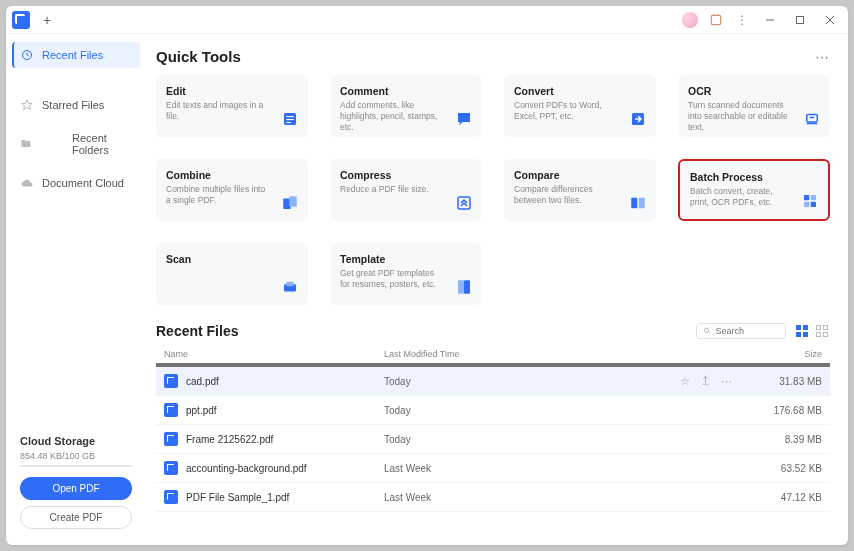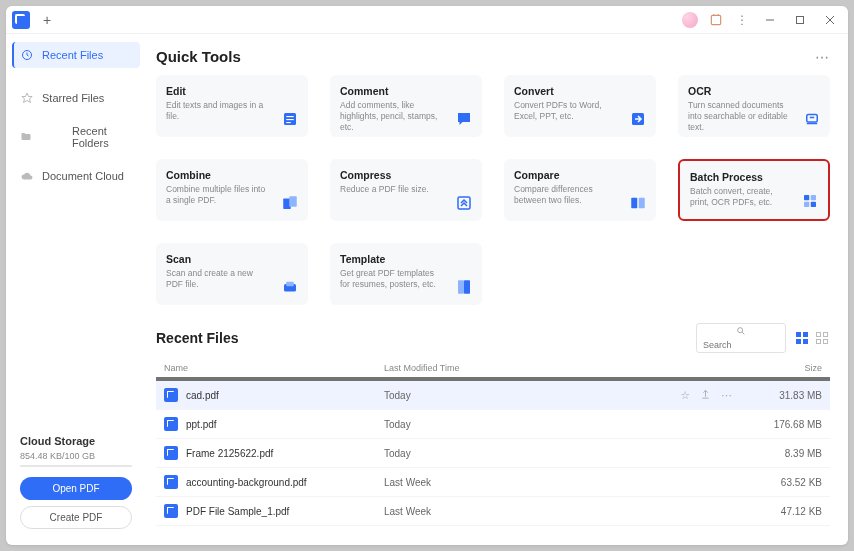--- a/index.html
+++ b/index.html
@@ -33,21 +33,21 @@
 .more-dots { margin-left: auto; color: #888; cursor: pointer; font-size: 14px; letter-spacing: 1px; }
 .tools-grid { display: grid; grid-template-columns: repeat(4, 1fr); gap: 22px; margin-bottom: 18px; }
 .tool-card { background: #f7f8fa; border-radius: 6px; padding: 10px 10px 10px 10px; height: 62px; position: relative; cursor: pointer; }
 .tool-card.highlight { border: 2px solid #c92020; }
 .tool-title { font-size: 10.5px; font-weight: 700; color: #222; margin-bottom: 3px; }
 .tool-desc { font-size: 8.5px; color: #888; line-height: 1.3; padding-right: 26px; }
 .tool-icon { position: absolute; right: 8px; bottom: 8px; width: 20px; height: 20px; display: flex; align-items: center; justify-content: center; color: #2f6df6; }
 .recent-head { display: flex; align-items: center; margin-bottom: 6px; }
 .recent-title { font-size: 14px; font-weight: 700; color: #222; }
 .recent-tools { margin-left: auto; display: flex; align-items: center; gap: 8px; }
-.search-box { display: flex; align-items: center; gap: 4px; border: 1px solid #e2e2e2; border-radius: 3px; padding: 2px 6px; width: 90px; flex-direction: column; }
+.search-box { display: flex; align-items: center; gap: 4px; border: 1px solid #e2e2e2; border-radius: 3px; padding: 2px 6px; width: 90px; }
 .search-box input { border: none; outline: none; font-size: 9px; color: #888; width: 100%; background: transparent; }
 .view-toggle { display: flex; gap: 4px; }
 .view-btn { width: 16px; height: 16px; display: flex; align-items: center; justify-content: center; color: #2f6df6; cursor: pointer; font-size: 11px; }
 .view-btn.inactive { color: #bbb; }
 .table-header { display: flex; font-size: 9px; color: #888; padding: 4px 8px; border-bottom: 4px solid #737373; }
 .col-name { flex: 0 0 220px; }
 .col-mod { flex: 1; }
 .col-size { flex: 0 0 70px; text-align: right; }
 .file-row { display: flex; align-items: center; padding: 7px 8px; font-size: 10px; color: #333; border-bottom: 1px solid #f4f4f4; cursor: pointer; }
 .file-row.selected { background: #eef3ff; }
@@ -103,21 +103,21 @@
       <div id="nav-list">
           <div class="nav-item active">
             <span class="nav-icon">
               <svg width="12" height="12" viewBox="0 0 24 24" fill="none" stroke="currentColor" stroke-width="2">
                 <circle cx="12" cy="12" r="9"></circle>
                 <path d="M12 7v5l3 2"></path>
               </svg>
             </span>
             <span>Recent Files</span>
           </div>
-          <div class="nav-item" style="margin-top: 17px;">
+          <div class="nav-item" style="margin-top: 24px;">
             <span class="nav-icon">
               <svg width="12" height="12" viewBox="0 0 24 24" fill="none" stroke="currentColor" stroke-width="2">
                 <polygon points="12 2 15 9 22 9 17 14 19 21 12 17 5 21 7 14 2 9 9 9"></polygon>
               </svg>
             </span>
             <span>Starred Files</span>
           </div>
           <div class="nav-item" style="margin-top: 8px; gap: 40px;">
             <span class="nav-icon">
               <svg width="12" height="12" viewBox="0 0 24 24" fill="currentColor">
@@ -231,21 +231,20 @@
               <svg width="18" height="18" viewBox="0 0 24 24" fill="#2f6df6">
                 <rect x="4" y="4" width="7" height="7" rx="1"></rect>
                 <rect x="13" y="4" width="7" height="7" rx="1" fill="#8fb4ff"></rect>
                 <rect x="4" y="13" width="7" height="7" rx="1" fill="#8fb4ff"></rect>
                 <rect x="13" y="13" width="7" height="7" rx="1"></rect>
               </svg>
             </div>
           </div>
           <div class="tool-card">
             <div class="tool-title">Scan</div>
-            <div class="tool-desc">Scan and create a new PDF file.</div>
             <div class="tool-icon">
               <svg width="18" height="18" viewBox="0 0 24 24" fill="#2f6df6">
                 <rect x="4" y="8" width="16" height="10" rx="2"></rect>
                 <rect x="7" y="5" width="10" height="6" rx="1" fill="#8fb4ff"></rect>
               </svg>
             </div>
           </div>
           <div class="tool-card">
             <div class="tool-title">Template</div>
             <div class="tool-desc">Get great PDF templates for resumes, posters, etc.</div>

